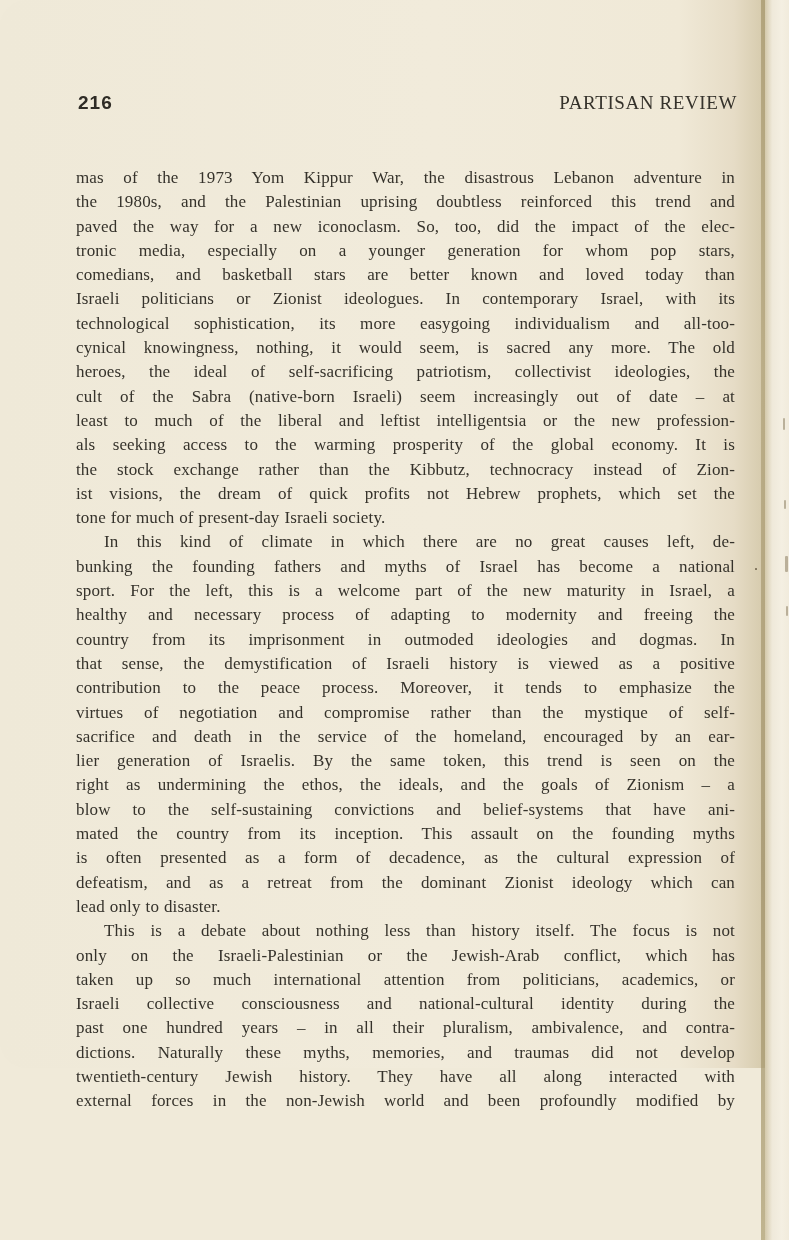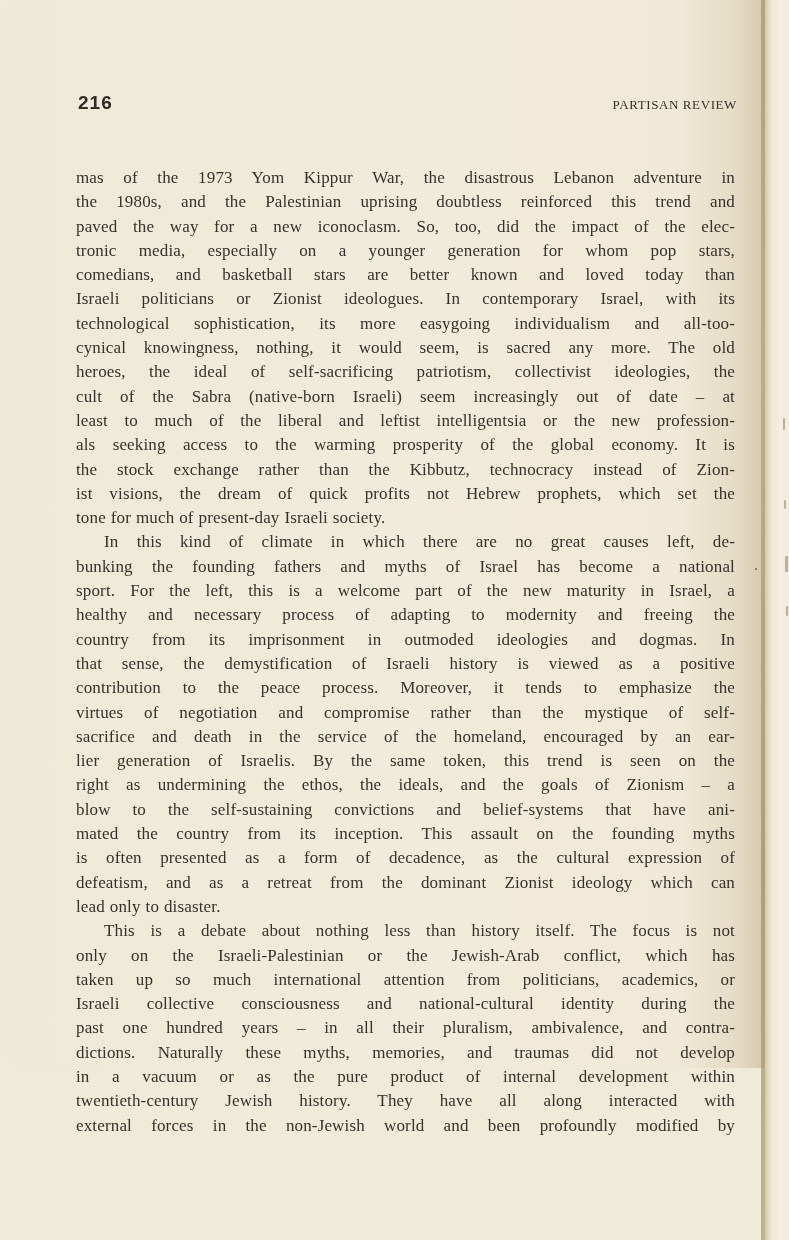--- a/index.html
+++ b/index.html
@@ -62,21 +62,21 @@
   }
   .page-number {
     font-family: "Liberation Sans", sans-serif;
     font-weight: bold;
     font-size: 19px;
     letter-spacing: 1px;
     color: #2f2c26;
   }
   .journal-title {
     font-family: "Liberation Serif", "DejaVu Serif", serif;
-    font-size: 13px;
+    font-size: 19px;
     letter-spacing: 0.6px;
     color: #35322b;
   }
   .text-block {
     position: absolute;
     left: 76px;
     top: 166px;
     width: 659px;
   }
   .para { margin: 0; }
@@ -155,21 +155,20 @@
         <div class="line">defeatism, and as a retreat from the dominant Zionist ideology which can</div>
         <div class="line last">lead only to disaster.</div>
       </div>
       <div class="para indent">
         <div class="line">This is a debate about nothing less than history itself. The focus is not</div>
         <div class="line">only on the Israeli-Palestinian or the Jewish-Arab conflict, which has</div>
         <div class="line">taken up so much international attention from politicians, academics, or</div>
         <div class="line">Israeli collective consciousness and national-cultural identity during the</div>
         <div class="line">past one hundred years – in all their pluralism, ambivalence, and contra-</div>
         <div class="line">dictions. Naturally these myths, memories, and traumas did not develop</div>
-        <div class="line">in a vacuum or as the pure product of internal development within</div>
         <div class="line">twentieth-century Jewish history. They have all along interacted with</div>
         <div class="line">external forces in the non-Jewish world and been profoundly modified by</div>
       </div>
     </div>
 
   <span class="stray-dot">.</span>
 
 <div class="edge-mark" style="left: 783px; top: 418px; width: 2px; height: 12px;"></div>
     <div class="edge-mark" style="left: 784px; top: 500px; width: 2px; height: 9px;"></div>
     <div class="edge-mark" style="left: 785px; top: 556px; width: 3px; height: 16px;"></div>

